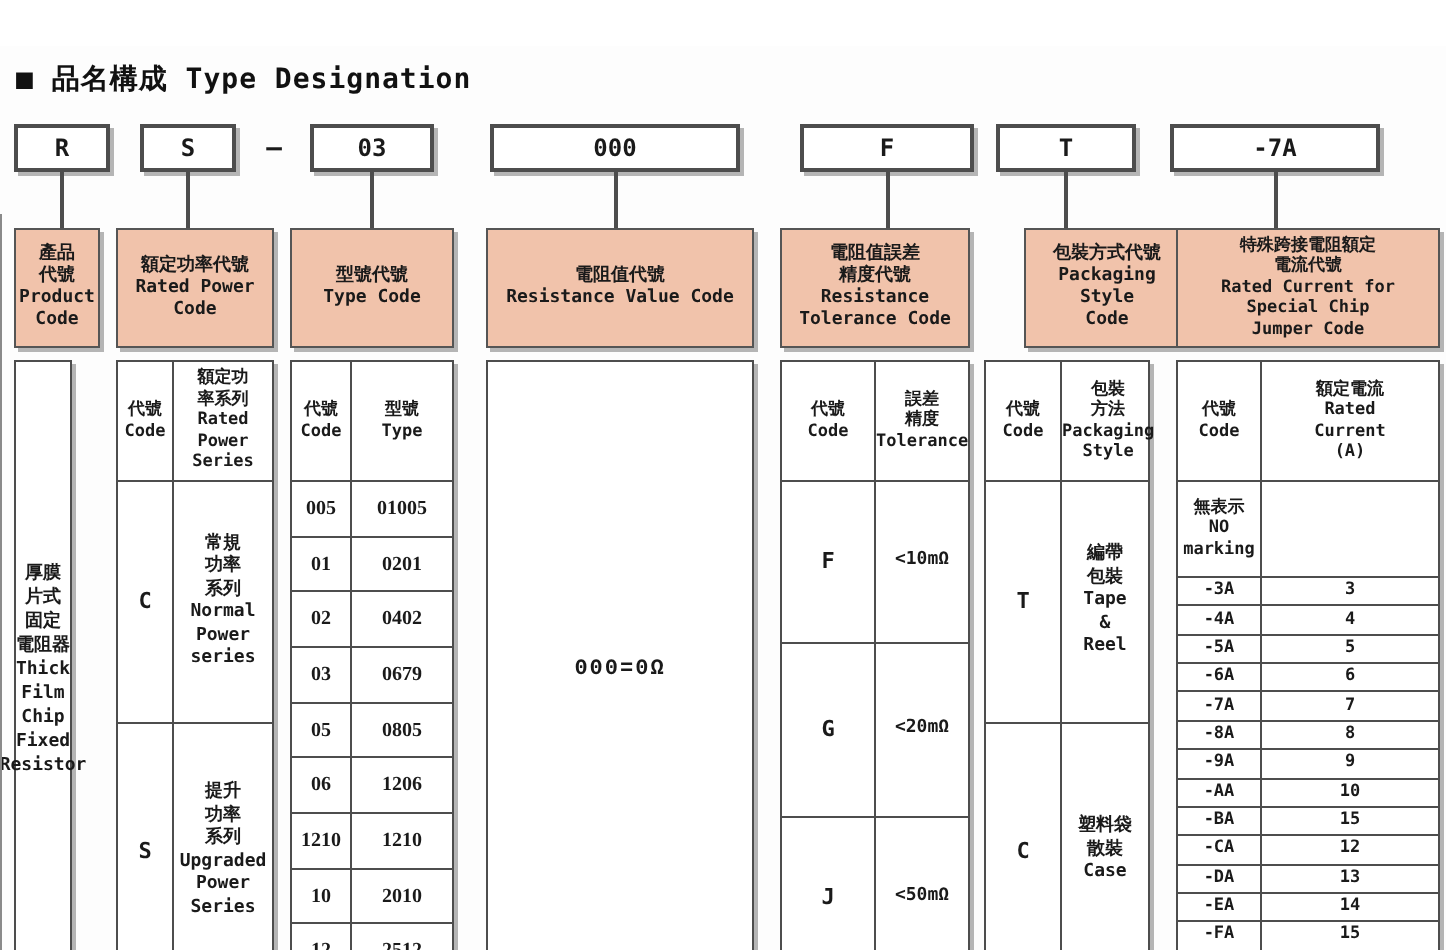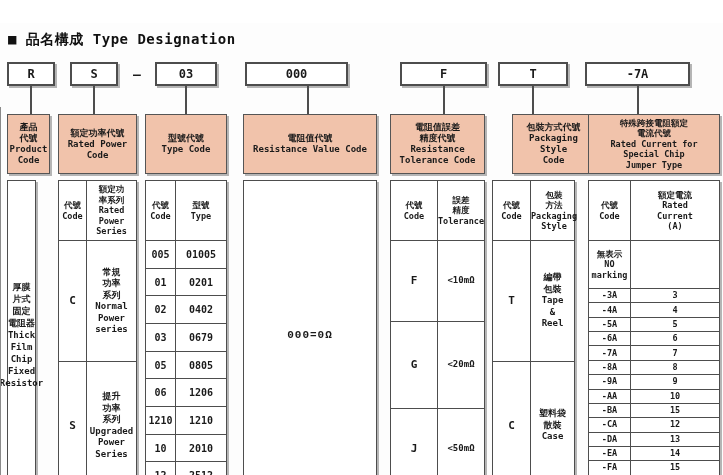--- a/index.html
+++ b/index.html
@@ -48,21 +48,21 @@
   .bigrow { display:flex; border-bottom:1px solid #4d4d4d; }
   .bigrow:last-child { border-bottom:none; flex:1; }
   .bigrow .cell { font-size:9px; line-height:11.5px; }
   .bigrow .cell.code { font-size:11px; }
   .pairs { display:flex; flex-direction:column; flex:1; }
   .prow { flex:1; display:flex; border-bottom:1px solid #4d4d4d; }
   .prow:last-child { border-bottom:none; }
   .pcell { display:flex; align-items:center; justify-content:center; text-align:center; }
   .pcell:first-child { border-right:1px solid #4d4d4d; flex-shrink:0; }
   .pcell:last-child { flex:1; }
-  .c3 .pcell:first-child { width:30px; } .c3 .pcell { font-size:10px; }
+  .c3 .pcell:first-child { width:30px; } .c3 .pcell { font-size:10px;font-family:Liberation Serif, serif; }
   .c7 .pcell:first-child { width:42px; } .c7 .pcell { font-size:8.5px; line-height:9px; }
   .specialrow { height:48px; display:flex; border-bottom:1px solid #4d4d4d; flex-shrink:0; }
   .w2-code { width:28px; } .w3-code { width:30px; } .w5-code { width:47px; }
   .w6-code { width:38px; } .w7-code { width:42px; }
   .h121 { height:121px; flex-shrink:0; }
   .h81 { height:81px; flex-shrink:0; } .h87 { height:87px; flex-shrink:0; }
   .tolval { font-size:10px; }
   .zeroval { font-size:11px; letter-spacing:1px;font-family:Liberation Mono, monospace; }
   .border-bottom { position:absolute; left:0; top:470px; width:723px; height:2px; background:#4d4d4d; }
   .border-left { position:absolute; left:0; top:84px; width:1px; height:391px; background:#8a8a8a; }
@@ -71,21 +71,21 @@
 <body>
 
 <div class="page">
 
   <div class="title">■ 品名構成  Type Designation</div>
 
   <div class="codebox" style="left:7px;width:48px;">R</div>
   <div class="codebox" style="left:70px;width:48px;">S</div>
   <div class="dash" style="left:124px;width:26px;">–</div>
   <div class="codebox" style="left:155px;width:62px;">03</div>
-  <div class="codebox" style="left:245px;width:103px;">000</div>
+  <div class="codebox" style="left:245px;width:125px;">000</div>
   <div class="codebox" style="left:400px;width:87px;">F</div>
   <div class="codebox" style="left:498px;width:70px;">T</div>
   <div class="codebox" style="left:585px;width:105px;">-7A</div>
 
   <div class="vline" style="left:30px;"></div>
   <div class="vline" style="left:93px;"></div>
   <div class="vline" style="left:185px;"></div>
   <div class="vline" style="left:307px;"></div>
   <div class="vline" style="left:443px;"></div>
   <div class="vline" style="left:532px;"></div>
@@ -106,21 +106,21 @@
 精度代號
 Resistance
 Tolerance Code</div>
   <div class="hdr pre" style="left:512px;width:83px;">包裝方式代號
 Packaging Style
 Code</div>
   <div class="hdr pre" style="left:588px;width:132px;font-size:8.5px;line-height:10.5px;">特殊跨接電阻額定
 電流代號
 Rated Current for
 Special Chip
-Jumper Type</div>
+Jumper Code</div>
 
   <div class="bodybox" style="left:7px;width:29px;">
     <div class="centerfill pre" style="font-size:9px;line-height:12px;">厚膜
 片式
 固定
 電阻器
 Thick
 Film
 Chip
 Fixed

